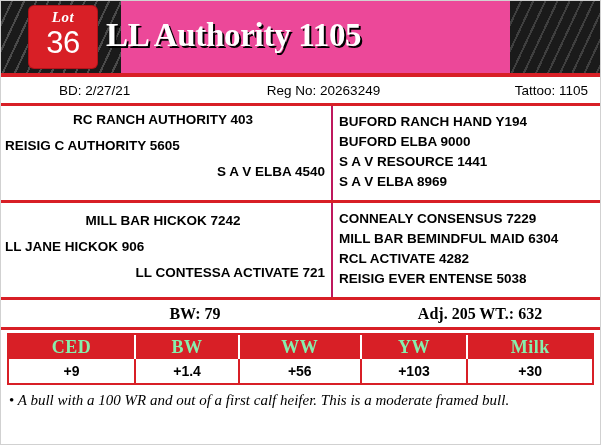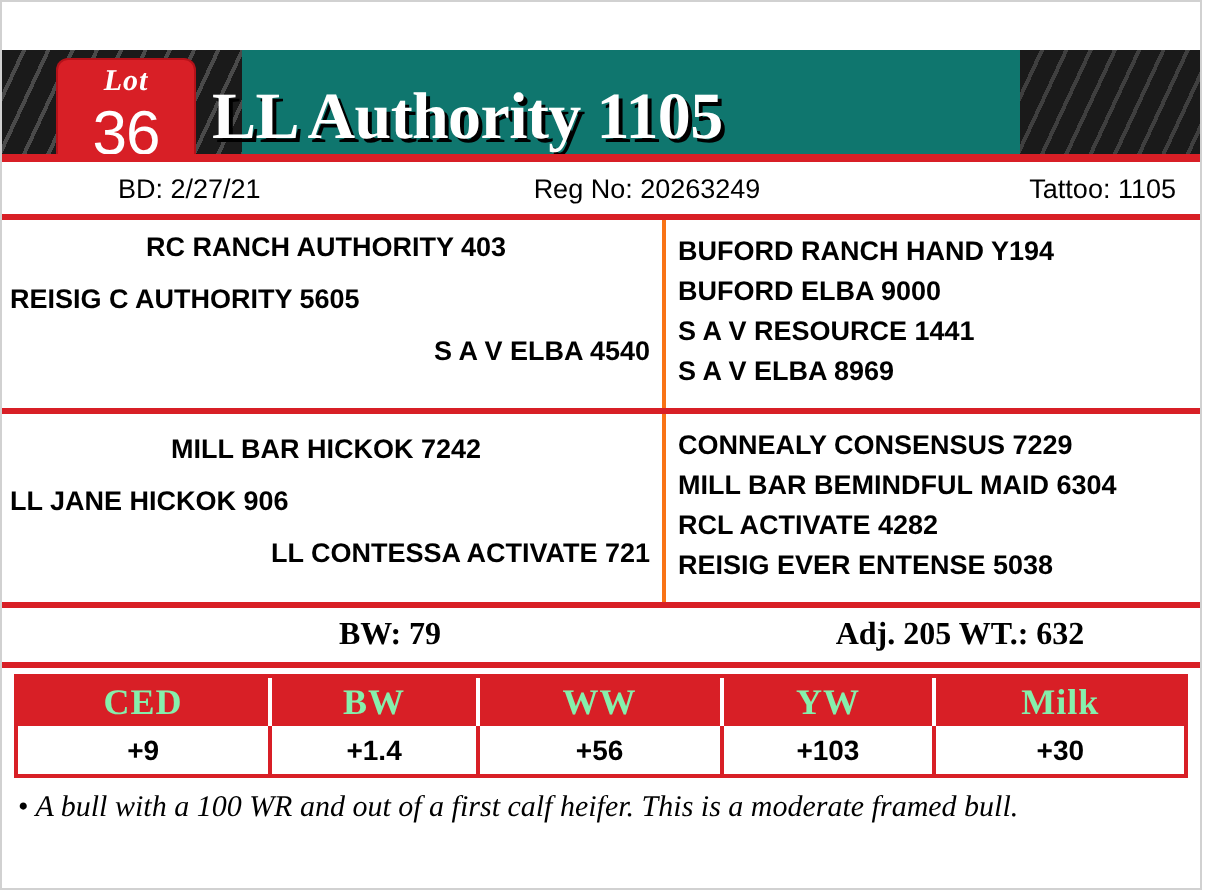--- a/index.html
+++ b/index.html
@@ -18,24 +18,23 @@
     width: 601px;
     height: 445px;
     border: 1px solid #d1d1d1;
     box-sizing: border-box;
     background: #fff;
   }
 
   
   .header {
     position: relative;
-    height: 52px;
-    background: #0f766e;
+    height: 72px;
+    background: #ec4899;
     overflow: hidden;
-    margin-top: 24px;
   }
   .header .slashes {
     position: absolute;
     left: 0; top: 0; bottom: 0;
     width: 120px;
     background: repeating-linear-gradient(115deg,
       #1a1a1a 0px, #1a1a1a 9px,
       #4a4a4a 9px, #4a4a4a 11px);
   }
   .header .slashes-right {
@@ -120,21 +119,21 @@
     font-family: "Liberation Sans", sans-serif;
     font-weight: bold;
     font-size: 13.5px;
   }
   .ped-left {
     width: 330px;
     position: relative;
   }
   .ped-right {
     flex: 1;
-    border-left: 2px solid #f97316;
+    border-left: 2px solid #be185d;
     padding: 6px 0 0 6px;
     box-sizing: border-box;
   }
   .ped-right div {
     line-height: 20px;
     white-space: nowrap;
   }
   .ped-left .l-top {
     position: absolute;
     top: 6px;

